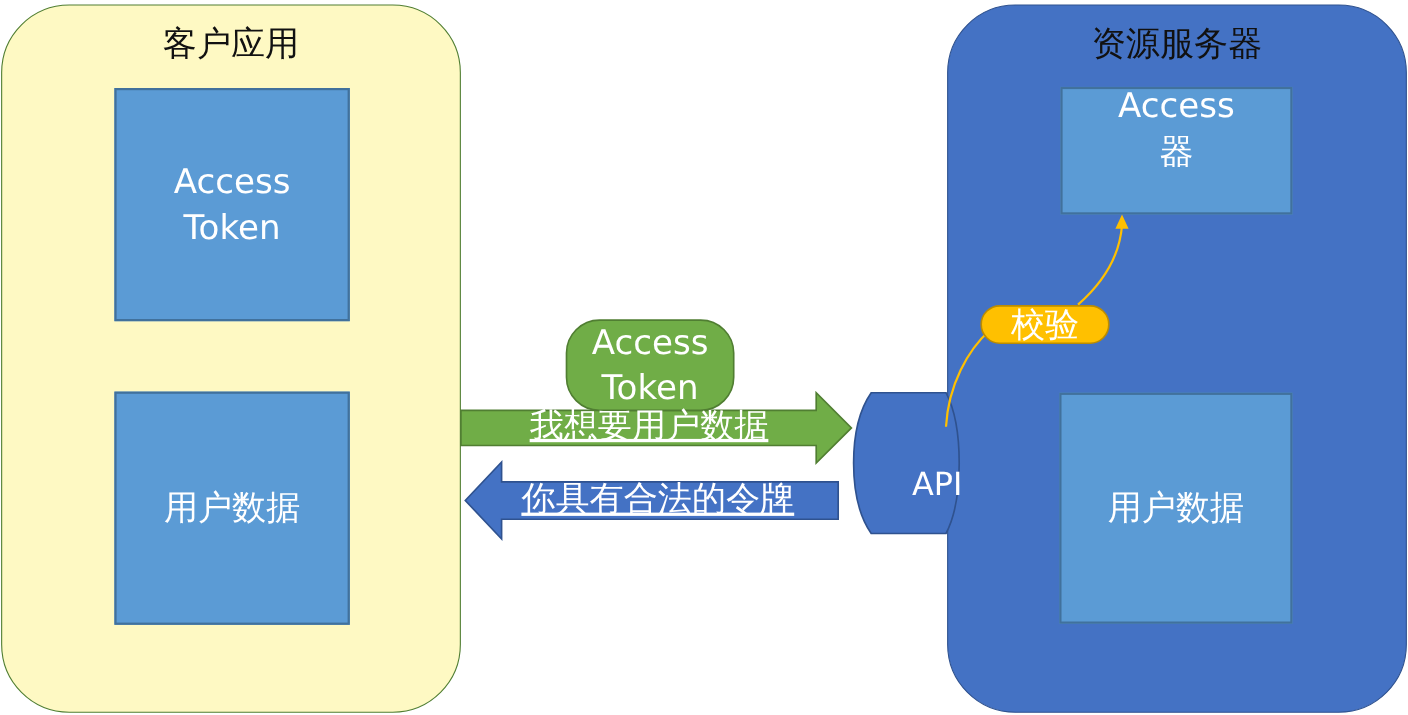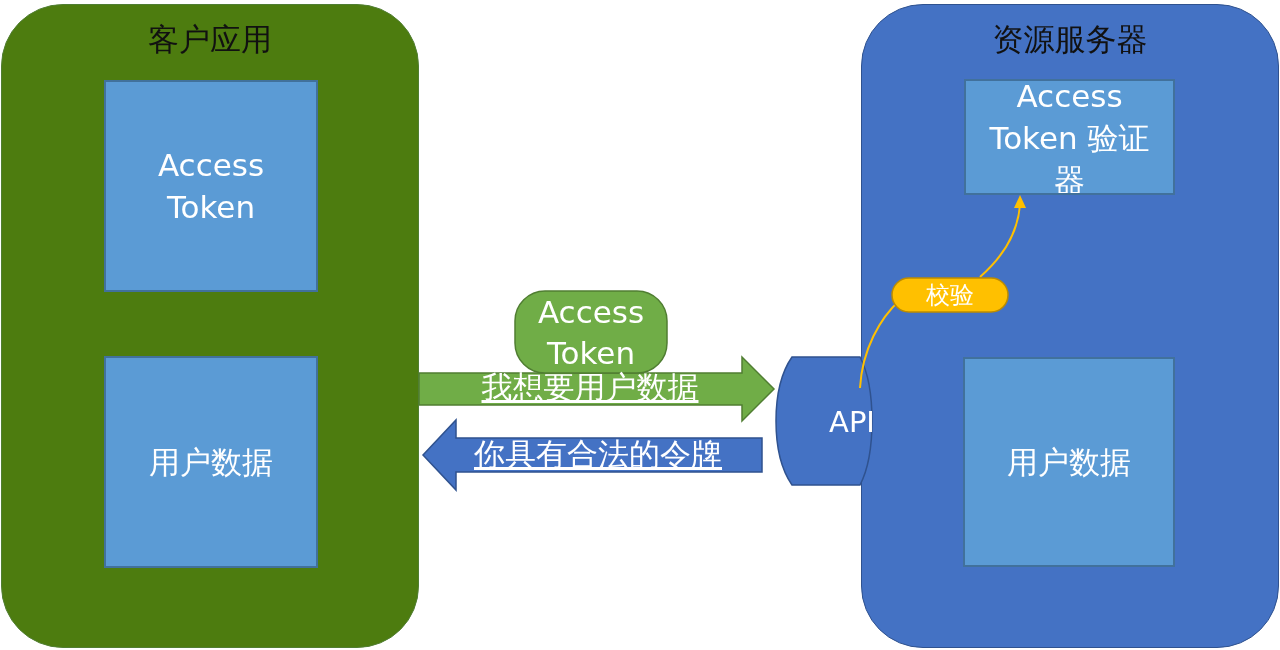--- a/index.html
+++ b/index.html
@@ -1,21 +1,21 @@
 <!DOCTYPE html>
 <html><head>
   <meta charset="utf-8">
   <style>
     html, body { margin: 0; padding: 0; background: #ffffff; }
     body { width: 1280px; height: 650px; position: relative; overflow: hidden;
            font-family: "DejaVu Sans", sans-serif; }
     .container {
       position: absolute; box-sizing: border-box; border-radius: 62px;
     }
-    #client { left: 1px; top: 4px; width: 418px; height: 644px; background: #4d7c0f; border: 1.5px solid #507e32; }
+    #client { left: 1px; top: 4px; width: 418px; height: 644px; background: #fef9c3; border: 1.5px solid #507e32; }
     #server { left: 861px; top: 4px; width: 418px; height: 644px; background: #4472c4; border: 1.5px solid #2f528f; }
     .ctitle { position: absolute; left: 0; right: 0; top: 14px; text-align: center; font-size: 31px; color: #111; }
     .box {
       position: absolute; box-sizing: border-box; background: #5b9bd5; border: 2px solid #41719c;
       display: flex; align-items: center; justify-content: center; text-align: center;
       color: #ffffff; font-size: 31px; line-height: 42px;
     }
     #client-token { left: 104px; top: 80px; width: 214px; height: 212px; }
     #client-data  { left: 104px; top: 356px; width: 214px; height: 212px; }
     #validator    { left: 964px; top: 79px; width: 211px; height: 116px; font-size: 31px; line-height: 42px; overflow: hidden; align-items: flex-start; }
@@ -41,21 +41,20 @@
   </div>
 </div>
 
 <div id="client-data" class="box">
   <span>用户数据</span>
 </div>
 
 <div id="validator" class="box">
   <div style="margin-top:-6px;">
     <div>Access</div>
-    <div>Token 验证</div>
     <div>器</div>
   </div>
 </div>
 
 <div id="server-data" class="box">
   <span>用户数据</span>
 </div>
 
 <svg width="1280" height="650">
 
@@ -75,15 +74,15 @@
 
 <div class="pill-text" style="left:515px; top:292px; width:152px; font-size:31px; line-height:41px;">
   <div>Access</div>
   <div>Token</div>
 </div>
 
 <div class="pill-text" style="left:440px; top:366px; width:300px; font-size:31px; line-height:42px;text-decoration:underline;">我想要用户数据</div>
 
 <div class="pill-text" style="left:448px; top:433px; width:300px; font-size:31px; line-height:42px;text-decoration:underline;">你具有合法的令牌</div>
 
-<div class="pill-text" style="left:776px; top:402px; width:96px; font-size:29px; line-height:40px;padding-left:28px;">API</div>
+<div class="pill-text" style="left:776px; top:420px; width:96px; font-size:29px; line-height:40px;padding-left:28px;">API</div>
 
-<div class="pill-text" style="left:892px; top:276px; width:116px; font-size:24px; line-height:38px;">校验</div>
+<div class="pill-text" style="left:892px; top:276px; width:116px; font-size:31px; line-height:38px;">校验</div>
 
 </body></html>

